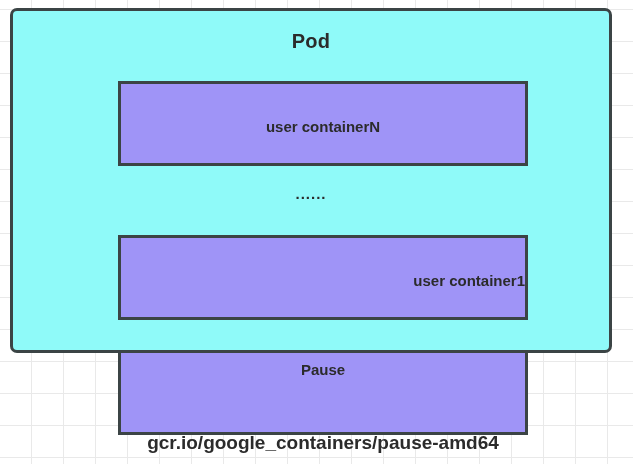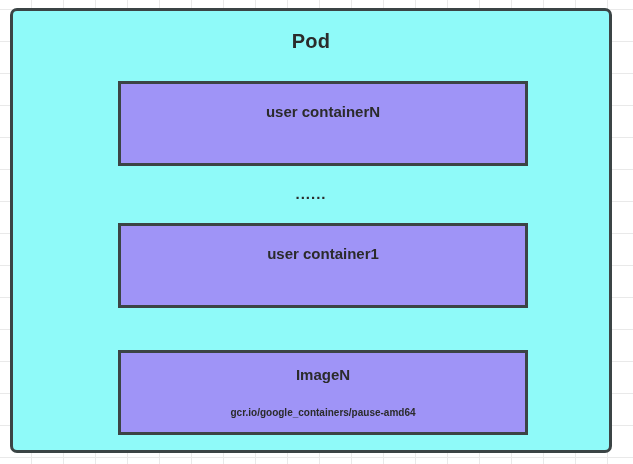--- a/index.html
+++ b/index.html
@@ -25,21 +25,21 @@
     background-size: 32px 32px;
     background-position: -1px 9px;
     overflow: hidden;
   }
 
   .pod-box {
     position: absolute;
     left: 10px;
     top: 8px;
     width: 602px;
-    height: 445px;
+    height: 345px;
     box-sizing: border-box;
     background-color: #8ffaf9;
     border: 3px solid #3b4445;
     border-radius: 7px;
   }
 
   .pod-title {
     position: absolute;
     left: 0;
     top: 19px;
@@ -58,33 +58,34 @@
     box-sizing: border-box;
     background-color: #9f94f7;
     border: 3px solid #3b4445;
     display: flex;
     flex-direction: column;
     align-items: center;
     justify-content: center;
   }
 
   .box-n     { top: 70px;  height: 85px; }
-  .box-one   { top: 212px; height: 85px; }
+  .box-one   { top: 224px; height: 85px; align-items: flex-end; }
   .box-pause { top: 339px; height: 85px; }
 
   .box-line {
     font-size: 15px;
     font-weight: bold;
     color: #2b2b2b;
     text-align: center;
     line-height: 1.2;
     white-space: nowrap;
+    margin-top: 30px;
   }
   .box-line.first  { margin-bottom: 23px; }
-  .box-line.wide   { font-size: 10px; }
+  .box-line.wide   { font-size: 19px; }
 
   .ellipsis {
     position: absolute;
     left: 0;
     top: 174px;
     width: 100%;
     text-align: center;
     font-size: 15px;
     font-weight: bold;
     color: #2b2b2b;
@@ -104,19 +105,19 @@
       <div class="box-line first">user containerN</div>
     </div>
 
     <div class="ellipsis">......</div>
 
     <div class="container-box box-one">
       <div class="box-line first">user container1</div>
     </div>
 
     <div class="container-box box-pause">
-      <div class="box-line first">ImageN</div>
+      <div class="box-line first">Pause</div>
       <div class="box-line wide">gcr.io/google_containers/pause-amd64</div>
     </div>
 
   </div>
 
 </div>
 
 </body></html>

